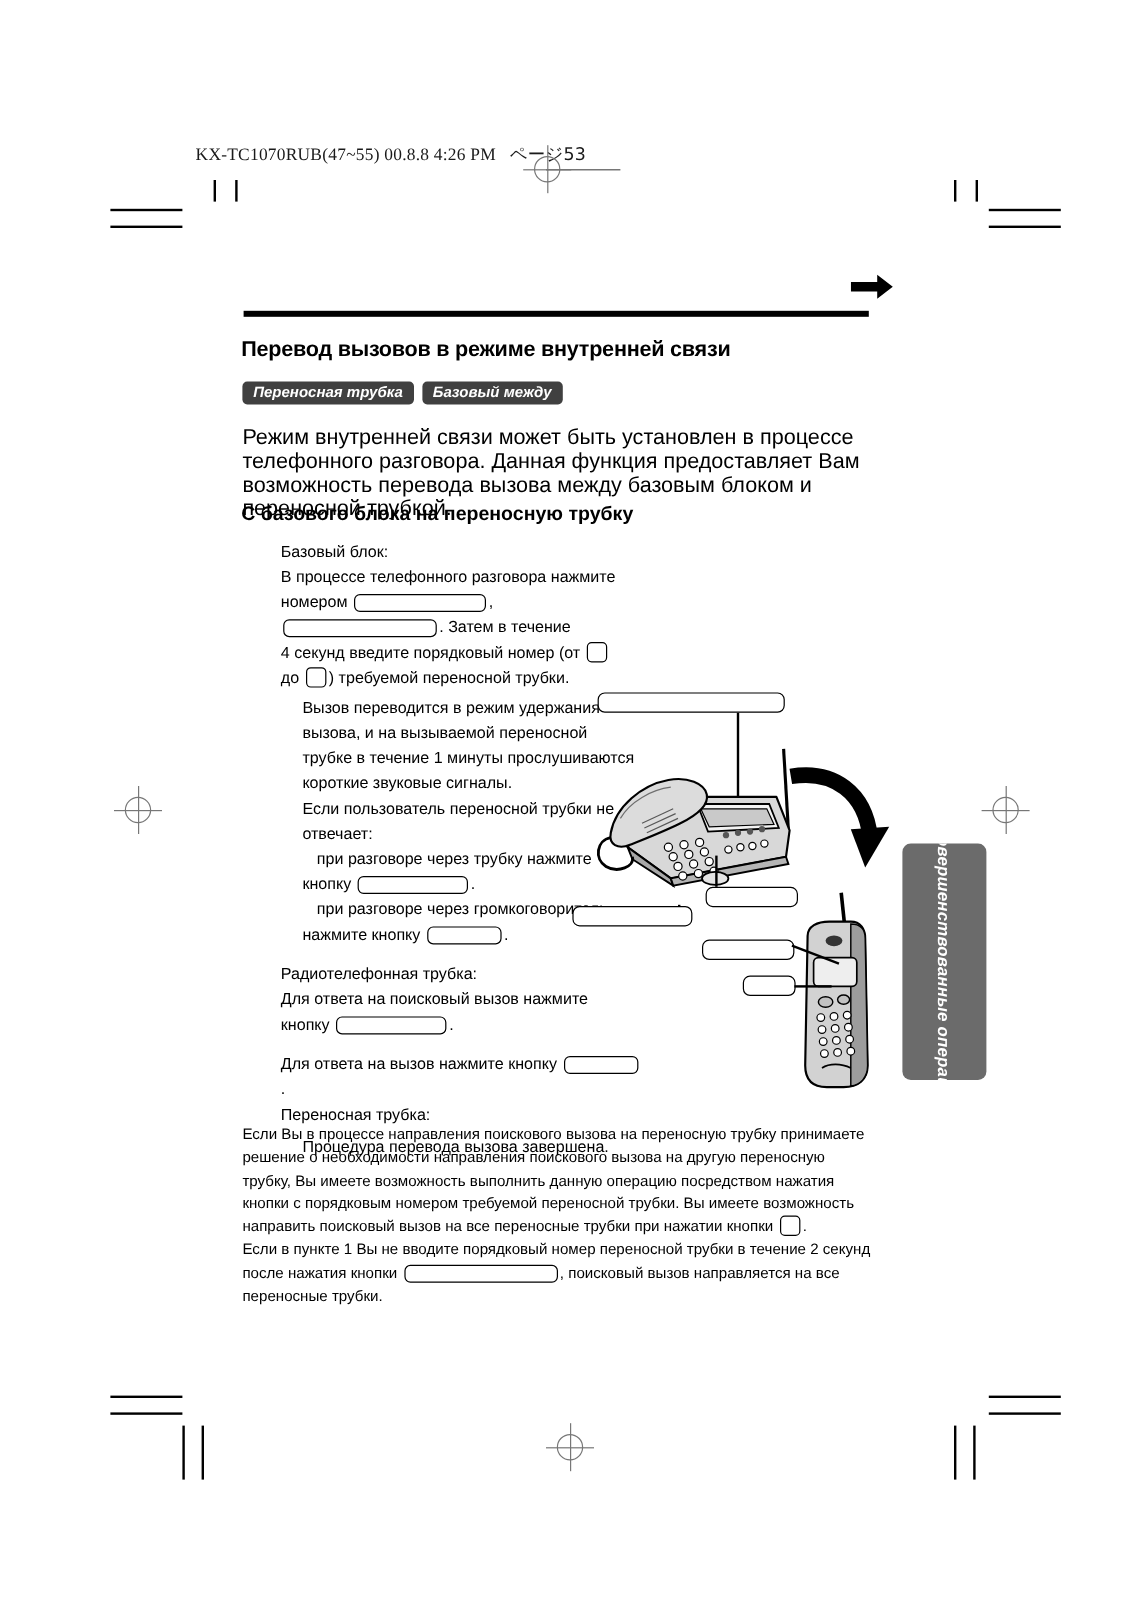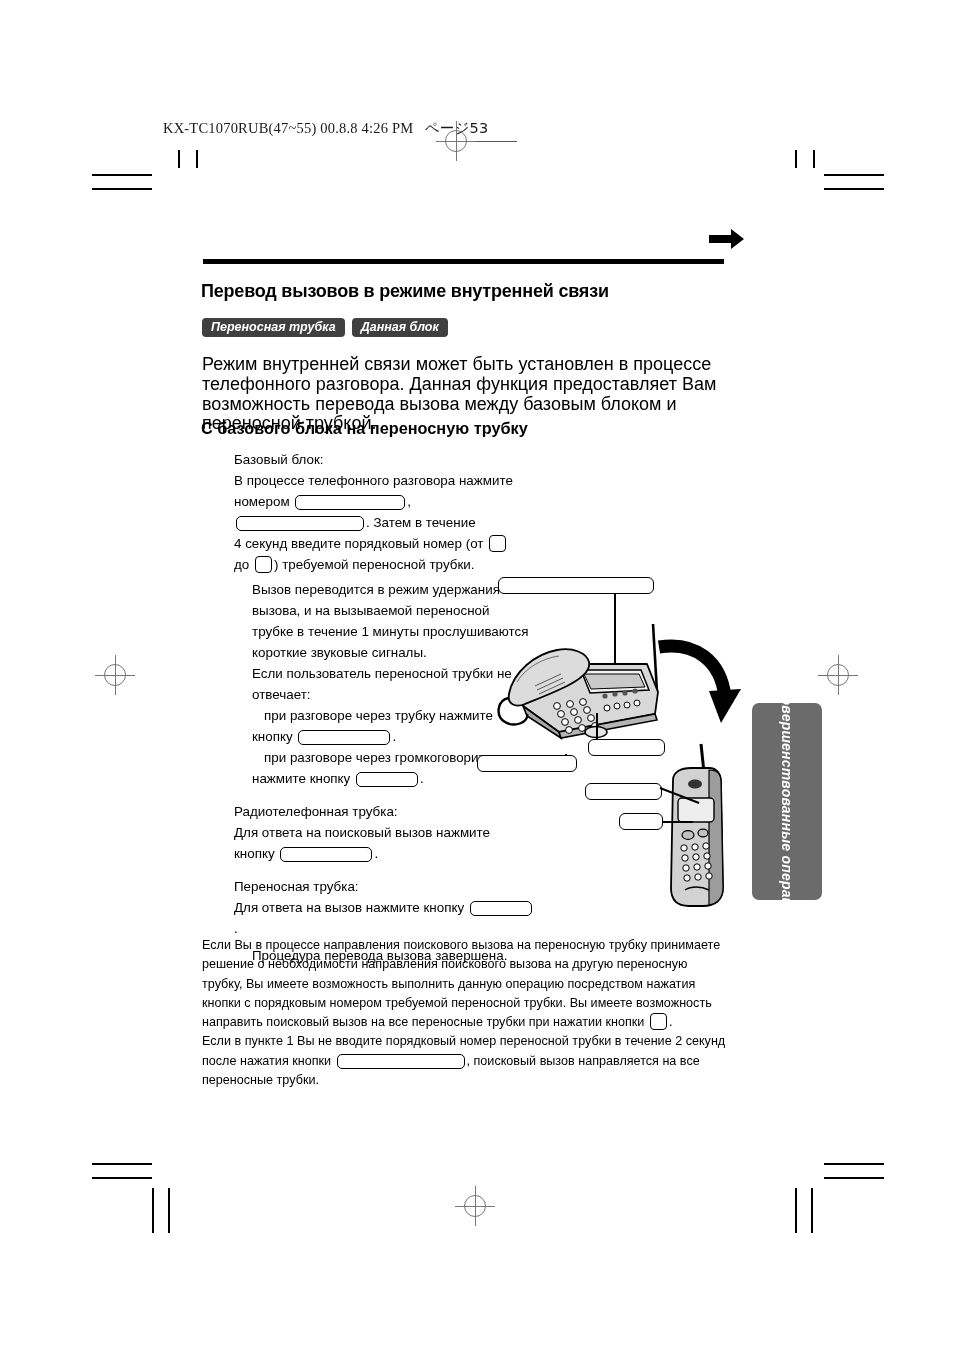--- a/index.html
+++ b/index.html
@@ -154,21 +154,21 @@
     <svg width="36" height="22" viewBox="0 0 36 22">
       <path d="M0,7 L22,7 L22,1 L35,11 L22,21 L22,15 L0,15 Z" fill="#000"></path>
     </svg>
   </div>
   <div class="topbar"></div>
 
   <h1 class="title">Перевод вызовов в режиме внутренней связи</h1>
 
   <div class="badges">
     <span class="badge">Переносная трубка</span>
-    <span class="badge">Данная блок</span>
+    <span class="badge">Базовый между</span>
   </div>
 
   <div class="intro">Режим внутренней связи может быть установлен в процессе телефонного разговора. Данная функция предоставляет Вам возможность перевода вызова между базовым блоком и переносной трубкой.</div>
 
   <h2 class="sub">С базового блока на переносную трубку</h2>
 
   <div class="steps">
     <div>Базовый блок:</div>
     <div>В процессе телефонного разговора нажмите</div>
     <div><span>номером</span>
@@ -189,23 +189,23 @@
     <div class="ind1"><span>нажмите кнопку</span>
       <span class="kb kb-sm"></span><span>.</span></div>
 
     <div class="gap"></div>
     <div>Радиотелефонная трубка:</div>
     <div>Для ответа на поисковый вызов нажмите</div>
     <div><span>кнопку</span>
       <span class="kb kb-md"></span><span>.</span></div>
 
     <div class="gap"></div>
-    <div>Переносная трубка:</div>
     <div><span>Для ответа на вызов нажмите кнопку</span>
       <span class="kb kb-sm"></span><span>.</span></div>
+    <div>Переносная трубка:</div>
     <div class="ind1" style="margin-top:6px;">Процедура перевода вызова завершена.</div>
   </div>
 
   <div class="illus">
 
     <div class="callout" style="left:3px;top:12px;width:156px;height:17px;"></div>
     <div class="leader" style="left:119px;top:29px;width:1.6px;height:98px;"></div>
 
     <svg style="position:absolute;left:0px;top:55px;" width="180" height="125" viewBox="0 0 180 125">
 

